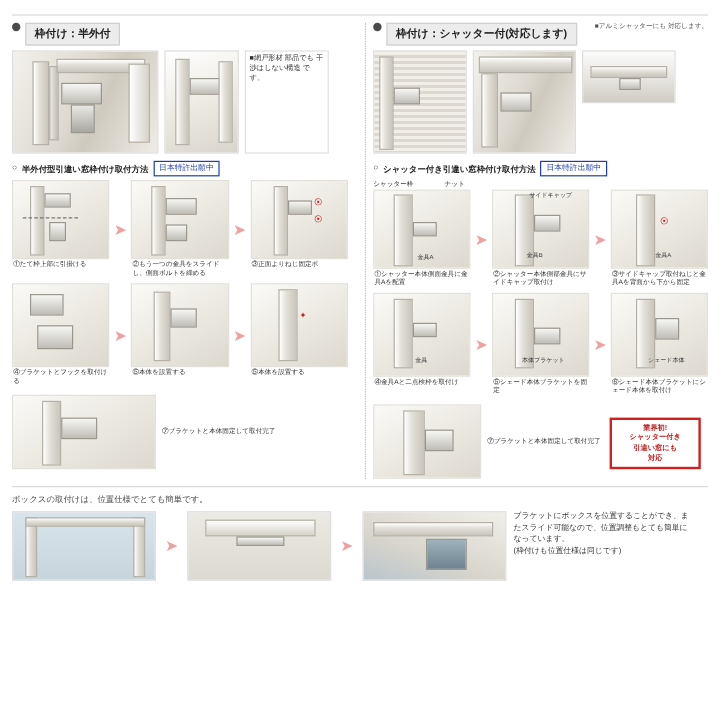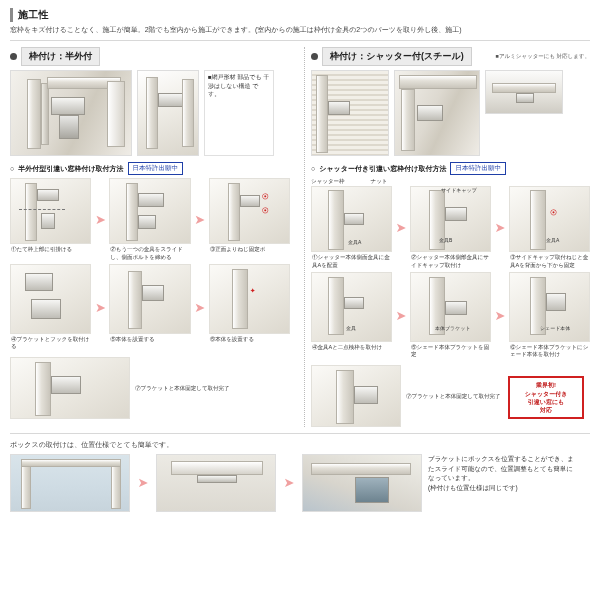--- a/index.html
+++ b/index.html
@@ -22,21 +22,21 @@
   .sec-desc { font-size:7px; color:#444; line-height:1.45; margin:0 0 5px 0; }
   .hr { border-top:1px solid #d8d8d8; margin:4px 0 6px 0; }
 
   
   .cols { display:flex; gap:8px; align-items:stretch; }
   .col { width:50%; position:relative; }
   .col.left { padding-right:6px; }
   .col.right { padding-left:6px; border-left:1px dotted #bbb; }
 
   
-  .bullet-title { display:flex; align-items:center; gap:4px; margin-bottom:4px; }
+  .bullet-title { display:flex; align-items:flex-start; gap:4px; margin-bottom:4px; }
   .dot { width:7px; height:7px; border-radius:50%; background:#4a4a4a; display:inline-block; flex:none; }
   .bullet-title .txt {
     font-size:9px; font-weight:bold; background:#ececec; color:#222;
     padding:2px 7px; border:1px solid #cfcfcf;
   }
   .sub-note { font-size:5.5px; color:#555; margin-left:auto; line-height:1.3; text-align:right; }
 
   
   .photo-row { display:flex; gap:5px; margin-bottom:6px; }
   .photo {
@@ -134,24 +134,20 @@
   }
   .hand {
     background:linear-gradient(200deg,#f0efe9,#d8d5cd 60%,#b9c4cc);
   }
 </style>
 </head>
 <body>
 
 <div class="page">
 
-  <div>
-    <div class="sec-title">施工性</div>
-    <div class="sec-desc">窓枠をキズ付けることなく、施工が簡単。2階でも室内から施工ができます。(室内からの施工は枠付け金具の2つのパーツを取り外し後、施工)</div>
-  </div>
   <div class="hr"></div>
 
   <div class="cols">
 
     <div class="col left">
 
       <div class="bullet-title">
         <span class="dot"></span>
         <span class="txt">枠付け：半外付</span>
       </div>
@@ -260,21 +256,21 @@
           </div>
         </div>
 
       </div>
     </div>
 
     <div class="col right">
 
       <div class="bullet-title">
         <span class="dot"></span>
-        <span class="txt">枠付け：シャッター付(スチール)</span>
+        <span class="txt">枠付け：シャッター付(対応します)</span>
         <span class="sub-note">■アルミシャッターにも 対応します。</span>
       </div>
 
       <div class="photo-row">
         <div class="photo shutter" style="width:78px;height:86px;">
           <div class="prof" style="left:4px;top:4px;width:12px;height:78px;"></div>
           <div class="metal" style="left:16px;top:30px;width:22px;height:14px;"></div>
         </div>
         <div class="photo win-a" style="width:86px;height:86px;">
           <div class="profh" style="left:4px;top:4px;width:78px;height:14px;"></div>

